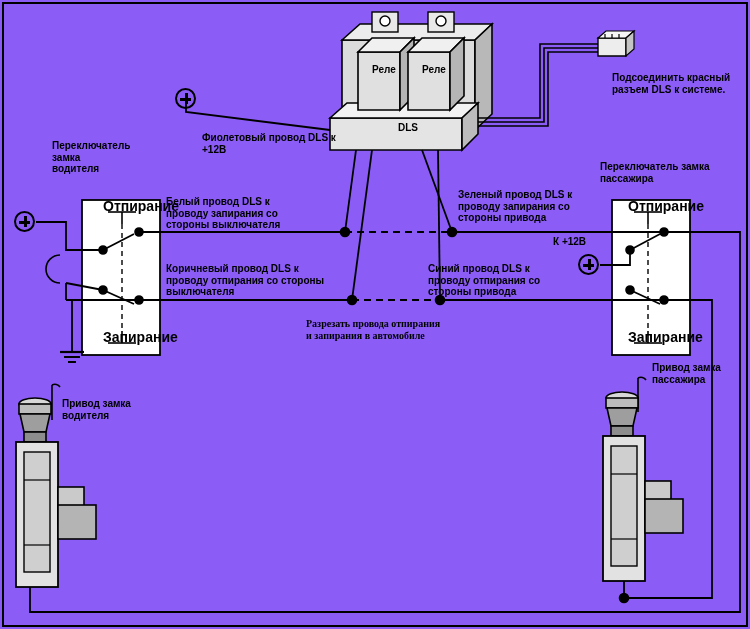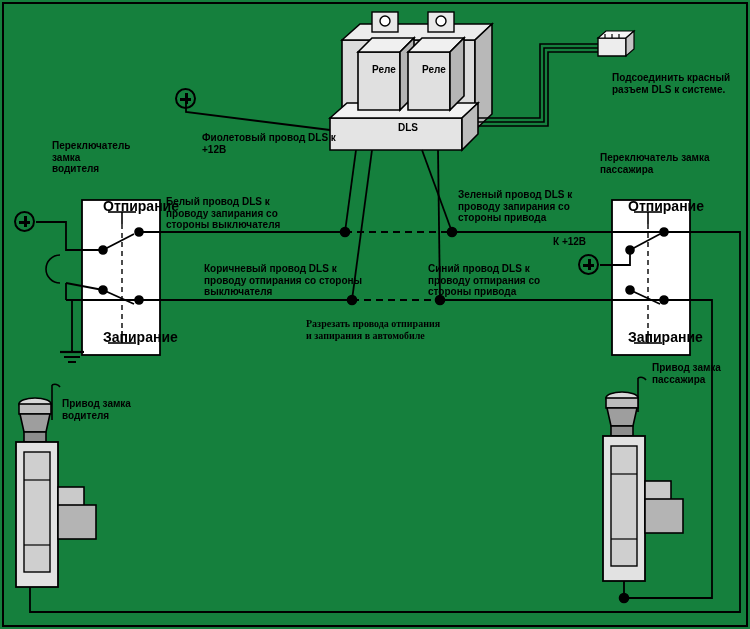--- a/index.html
+++ b/index.html
@@ -4,21 +4,21 @@
 <style>
   html, body {
     margin: 0;
     padding: 0;
     background: #ffffff;
   }
   #root {
     position: relative;
     width: 750px;
     height: 629px;
-    background: #15803d;
+    background: #8b5cf6;
     font-family: "Liberation Sans", sans-serif;
     overflow: hidden;
   }
   .lbl {
     position: absolute;
     font-family: "Liberation Sans", sans-serif;
     font-size: 10px;
     line-height: 11.5px;
     color: #000000;
     white-space: pre;
@@ -207,32 +207,32 @@
   <div class="lbl" style="left:612px; top:72px;">Подсоединить красный
 разъем DLS к системе.</div>
 
   <div class="lbl" style="left:202px; top:132px;">Фиолетовый провод DLS к
 +12В</div>
 
   <div class="lbl" style="left:52px;  top:140px;">Переключатель
 замка
 водителя</div>
 
-  <div class="lbl" style="left:600px; top:152px;">Переключатель замка
+  <div class="lbl" style="left:600px; top:161px;">Переключатель замка
 пассажира</div>
 
   <div class="lbl" style="left:166px; top:196px;">Белый провод DLS к
 проводу запирания со
 стороны выключателя</div>
 
   <div class="lbl" style="left:458px; top:189px;">Зеленый провод DLS к
 проводу запирания со
 стороны привода</div>
 
-  <div class="lbl" style="left:166px; top:263px;margin-left:38px;">Коричневый провод DLS к
+  <div class="lbl" style="left:166px; top:263px;">Коричневый провод DLS к
 проводу отпирания со стороны
 выключателя</div>
 
   <div class="lbl" style="left:428px; top:263px;">Синий провод DLS к
 проводу отпирания со
 стороны привода</div>
 
   <div class="lbl" style="left:306px; top:318px;font-family:Liberation Serif, serif;">Разрезать провода отпирания
 и запирания в автомобиле</div>
 

